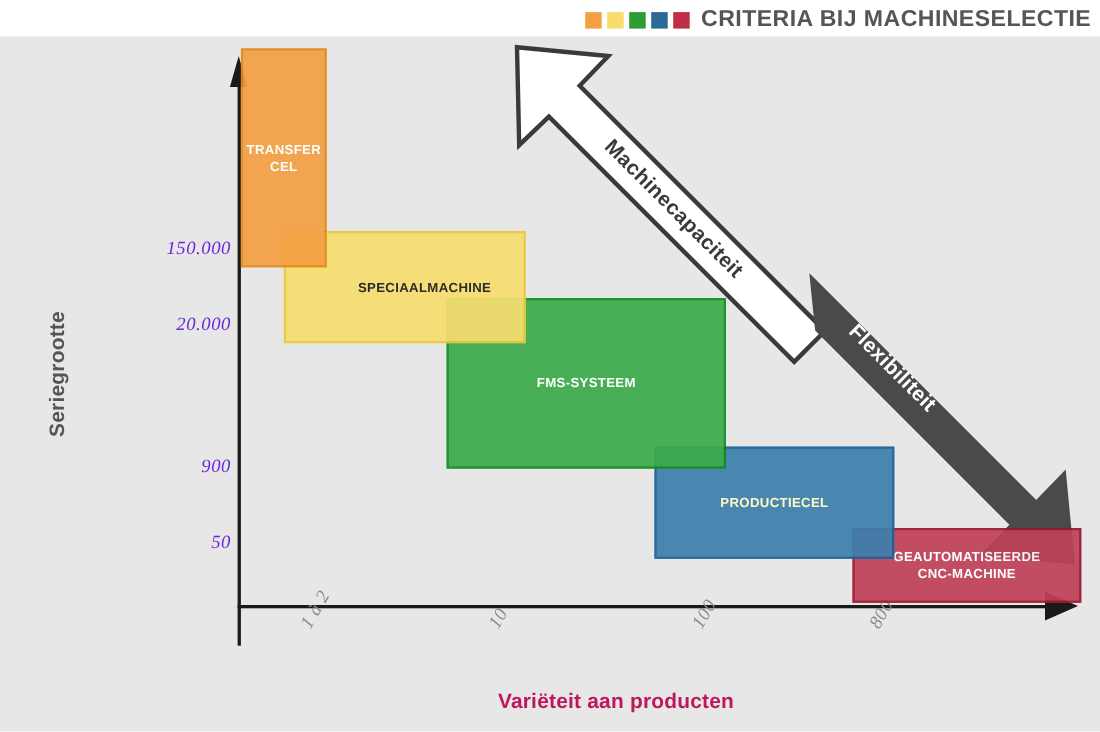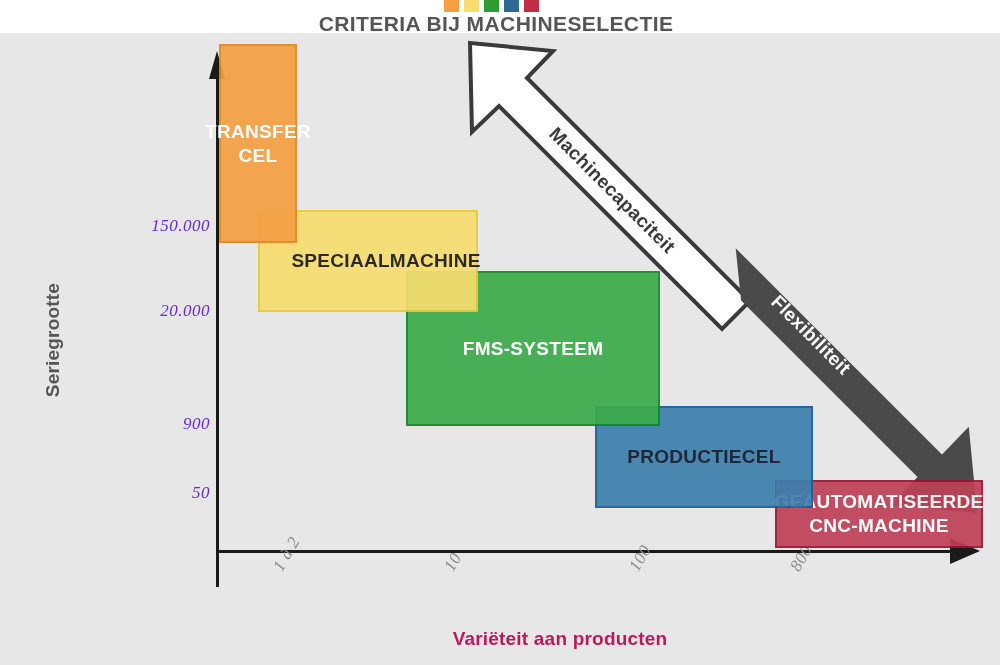--- a/index.html
+++ b/index.html
@@ -20,21 +20,20 @@
   #header {
     position: absolute;
     left: 0; top: 0;
     width: 1000px; height: 36px;
     background: #ffffff;
     display: flex;
     align-items: center;
     justify-content: flex-end;
     padding-right: 8px;
     box-sizing: border-box;
-    flex-direction: column;
   }
   #legend-swatches {
     display: flex;
     gap: 5px;
     align-items: center;
     margin-right: 10px;
   }
   .swatch {
     width: 15px; height: 15px;
     display: block;
@@ -137,21 +136,21 @@
   }
 
   
   .box {
     position: absolute;
     box-sizing: border-box;
     display: flex;
     align-items: center;
     justify-content: center;
     text-align: center;
-    font-size: 19px;
+    font-size: 12px;
     font-weight: bold;
     letter-spacing: .3px;
     line-height: 1.25;
     opacity: .92;
   }
   #box-transfercel {
     left: 219px; top: 11px;
     width: 78px; height: 199px;
     background: #f4a042;
     border: 2px solid #e08a20;
@@ -173,21 +172,21 @@
     background: #3bab4b;
     border: 2px solid #0f8a22;
     color: #ffffff;
     z-index: 3;
   }
   #box-productiecel {
     left: 595px; top: 373px;
     width: 218px; height: 102px;
     background: #3c7fad;
     border: 2px solid #1b5e96;
-    color: #0f172a;
+    color: #fef9c3;
     z-index: 2;
   }
   #box-cnc {
     left: 775px; top: 447px;
     width: 208px; height: 68px;
     background: #bf4158;
     border: 2px solid #9e152f;
     color: #ffffff;
     z-index: 1;
   }
@@ -239,21 +238,21 @@
     <div id="y-axis"></div>
     <div id="y-axis-arrow"></div>
     <div id="x-axis"></div>
     <div id="x-axis-arrow"></div>
 
     <div id="y-axis-title">Seriegrootte</div>
     <div id="x-axis-title">Variëteit aan producten</div>
 
     <div id="ytick-wrap">
       <div class="ytick" style="top:183px">150.000</div>
-      <div class="ytick" style="top:268px">20.000</div>
+      <div class="ytick" style="top:252px">20.000</div>
       <div class="ytick" style="top:381px">900</div>
       <div class="ytick" style="top:450px">50</div>
     </div>
 
     <div id="xtick-wrap">
       <div class="xtick" style="left:269px; top:532px">1 à 2</div>
       <div class="xtick" style="left:440px; top:532px">10</div>
       <div class="xtick" style="left:625px; top:532px">100</div>
       <div class="xtick" style="left:786px; top:532px">800</div>
     </div>

